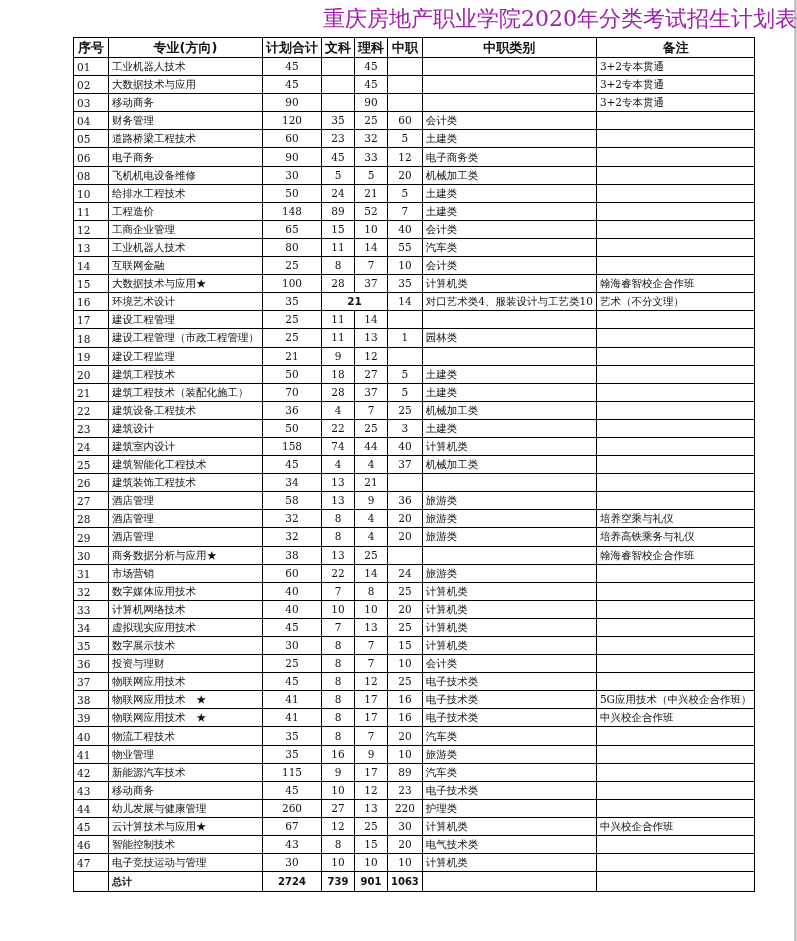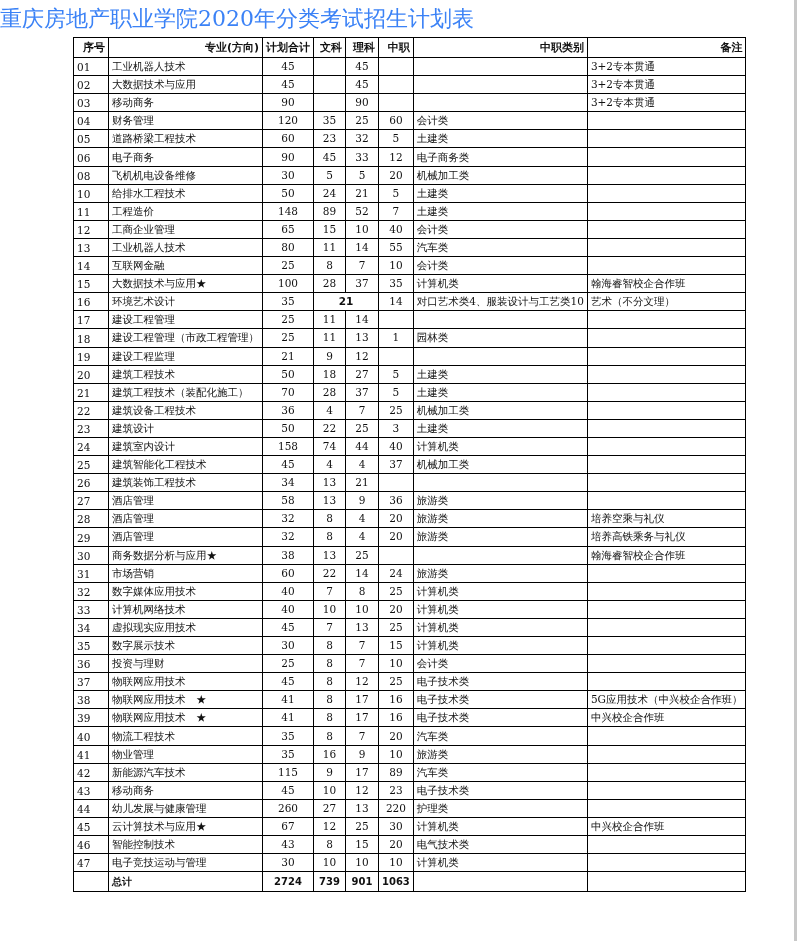--- a/index.html
+++ b/index.html
@@ -1,24 +1,24 @@
 <!DOCTYPE html>
 <html><head>
 <meta charset="utf-8">
 <style>
   html, body { margin: 0; padding: 0; background: #ffffff; }
   body { width: 797px; height: 941px; position: relative; overflow: hidden;
          font-family: "DejaVu Serif", "Liberation Serif", serif; color: #111; }
   .right-edge { position: absolute; right: 0; top: 0; width: 3px; height: 941px; background: #c8c8c8; }
-  .title { position: absolute; left: 0; top: 4px; width: 797px; text-align: left;
-           font-size: 22px; letter-spacing: 0px; color: #3b82f6; }
+  .title { position: absolute; left: 0; top: 4px; width: 797px; text-align: right;
+           font-size: 22px; letter-spacing: 0px; color: #a21caf; }
   table { position: absolute; left: 73px; top: 37px; border-collapse: collapse; table-layout: fixed; }
   td, th { border: 1px solid #000; padding: 0 3px; height: 17.1px; font-size: 10.5px;
            white-space: nowrap; overflow: hidden; line-height: 17px; }
-  th { height: 19px; font-family: "DejaVu Sans", sans-serif; font-weight: bold; font-size: 11px; text-align: right; }
+  th { height: 19px; font-family: "DejaVu Sans", sans-serif; font-weight: bold; font-size: 13px; text-align: center; }
   td.c { text-align: center; }
   td.seq { text-align: left; vertical-align: bottom; line-height: 15px; }
   td.l { text-align: left; }
   tr.total td { font-family: "DejaVu Sans", sans-serif; font-weight: bold; font-size: 10px; height: 19px; margin-top: 24px; }
   col.c1 { width: 35px; } col.c2 { width: 142px; } col.c3 { width: 51px; } col.c4 { width: 32px; }
   col.c5 { width: 33px; } col.c6 { width: 34px; } col.c7 { width: 164px; } col.c8 { width: 157px; }
 </style>
 </head>
 <body>
 

